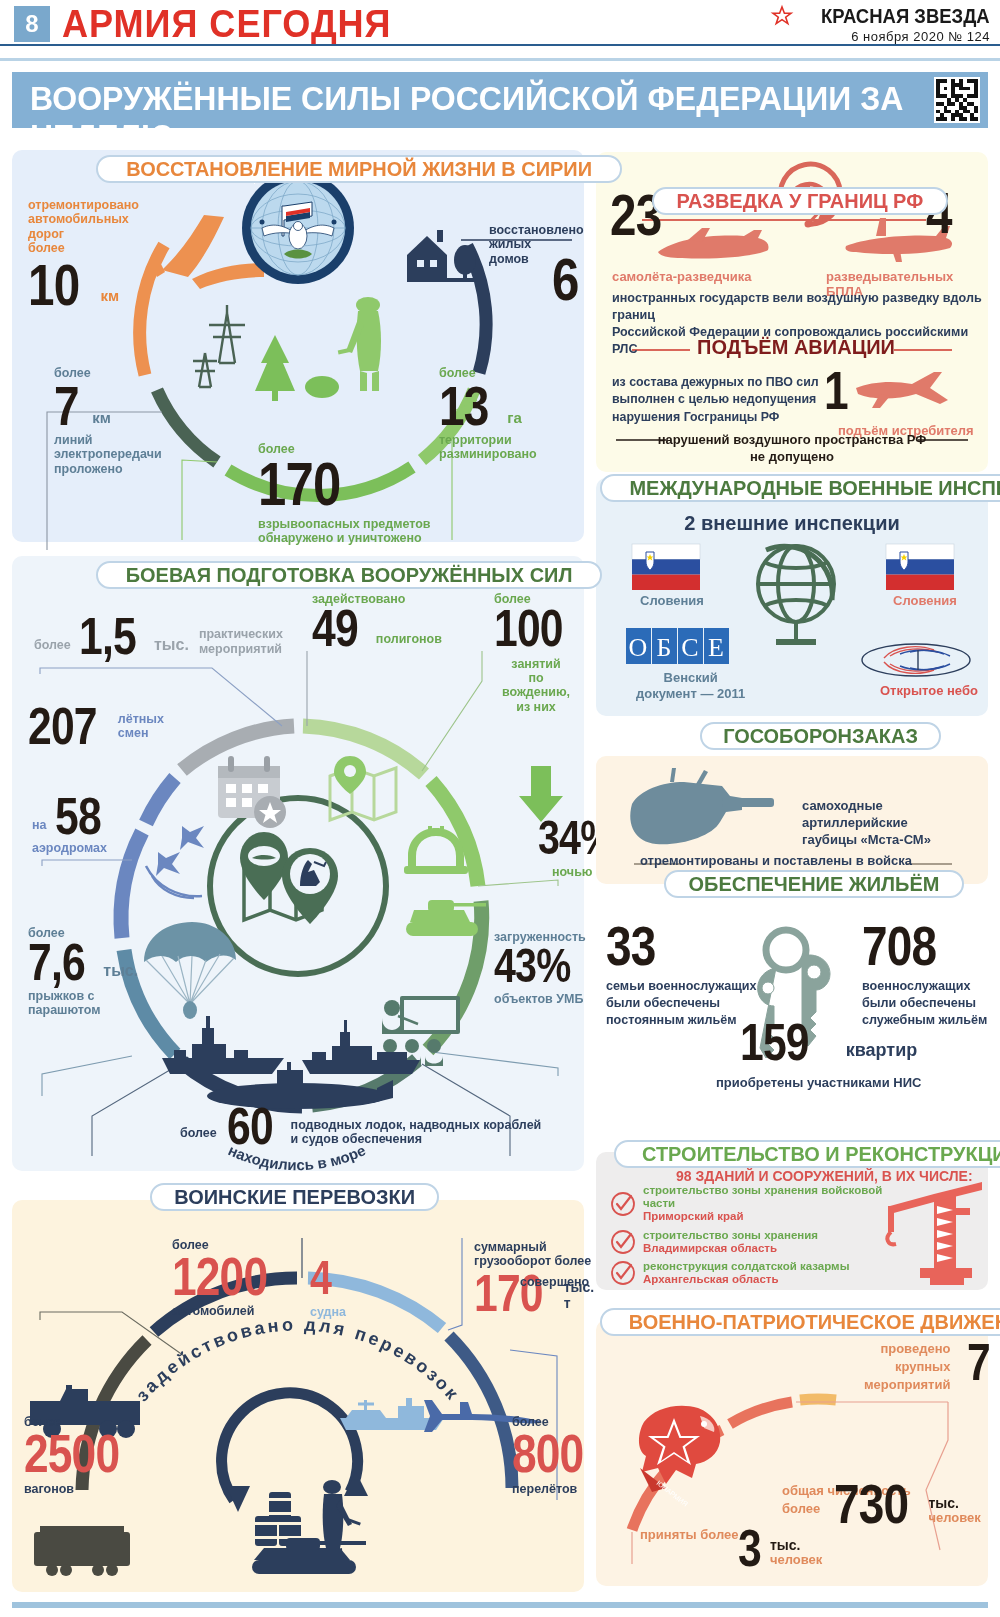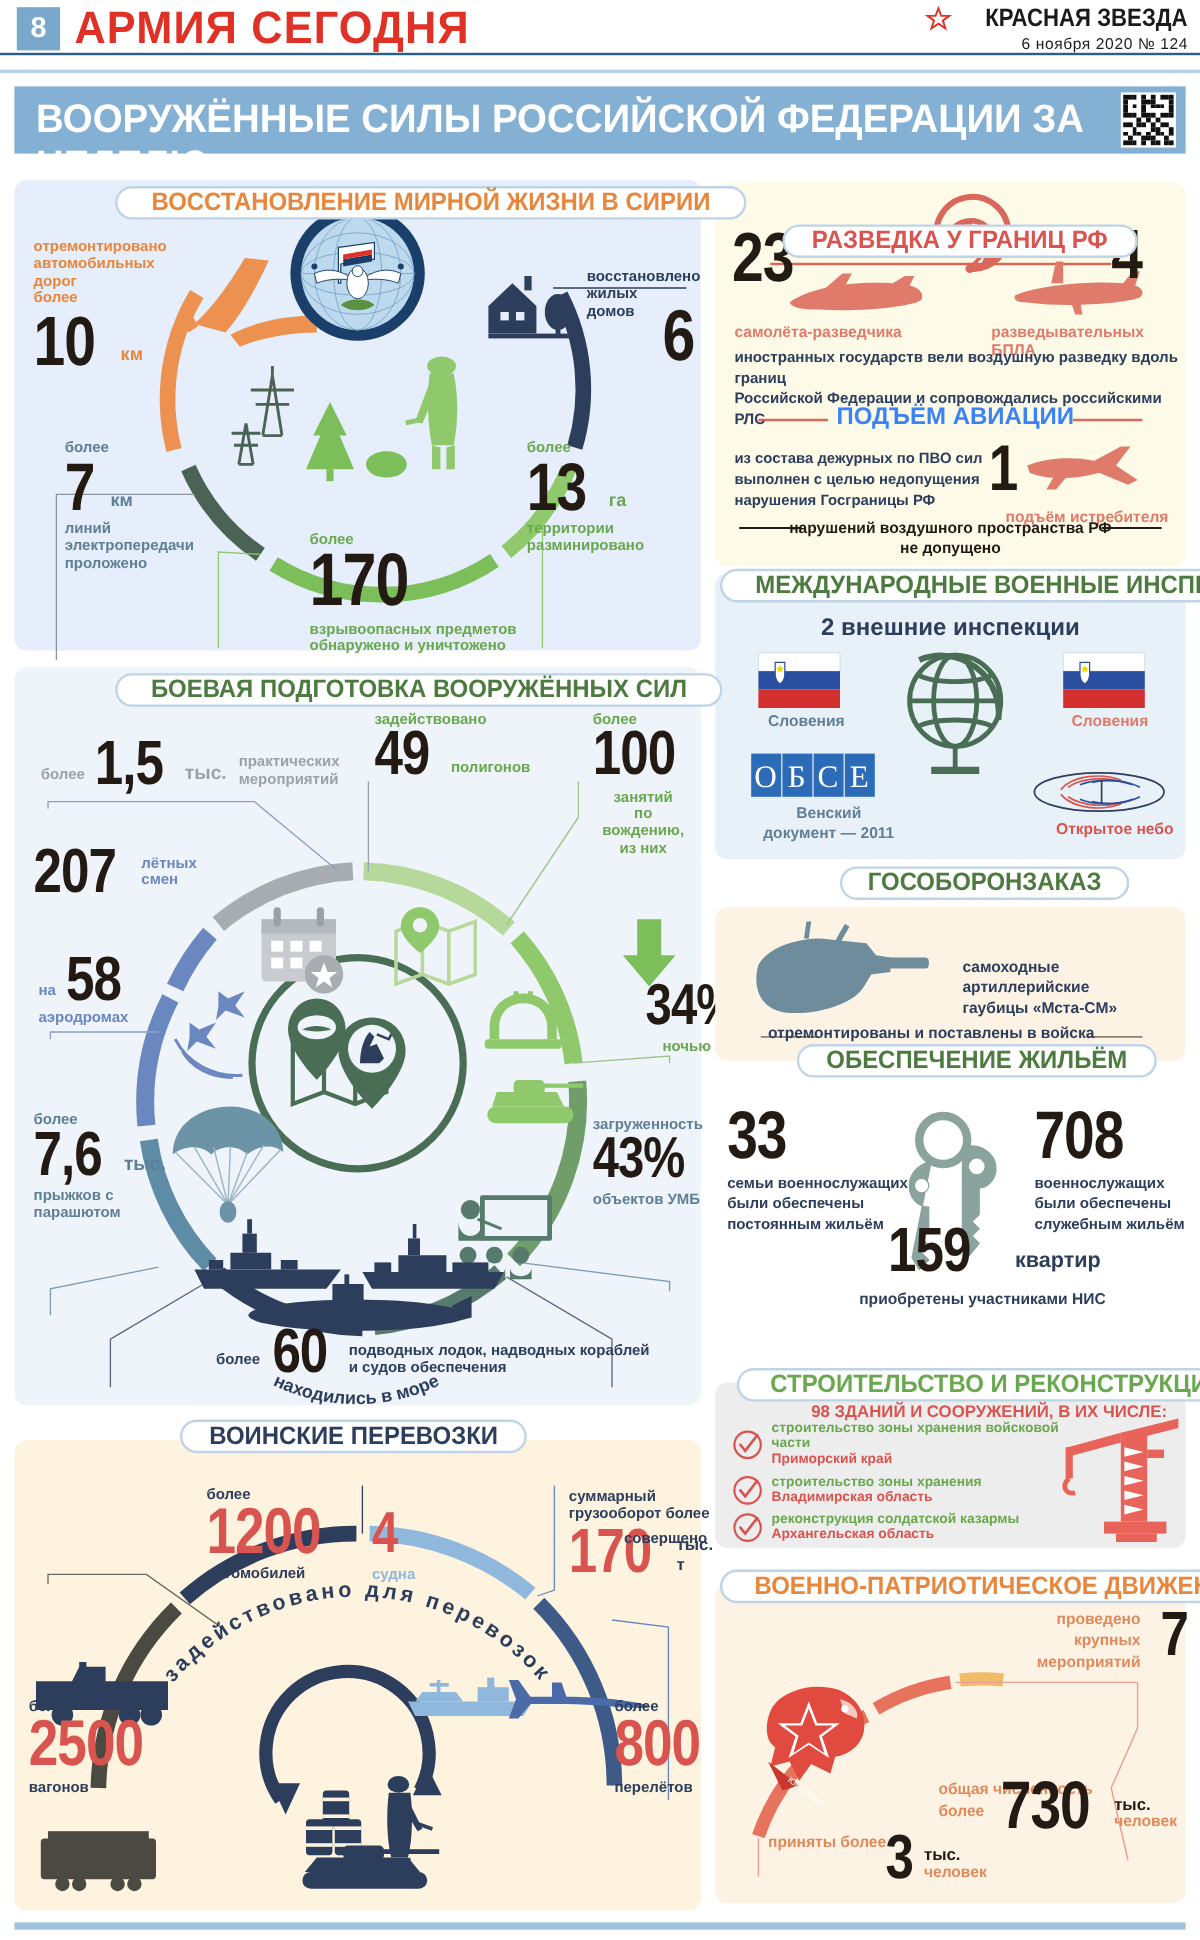--- a/index.html
+++ b/index.html
@@ -731,21 +731,21 @@
     </div>
     <div class="abs" style="left:330px; top:36px;">
       <div class="num" style="font-size:58px;">4</div>
     </div>
     <div class="abs lbl" style="left:16px; top:118px; color:#e07a6a; font-size:13px;">самолёта-разведчика</div>
     <div class="abs lbl" style="left:230px; top:118px; color:#e07a6a; font-size:13px;">разведывательных БПЛА</div>
     <div class="abs lbl" style="left:16px; top:138px; color:#2c3e5c; font-size:12.6px; white-space:pre-line; line-height:1.35;">иностранных государств вели воздушную разведку вдоль границ
 Российской Федерации и сопровождались российскими РЛС</div>
 
     <div class="abs" style="left:100px; top:184px; width:200px; text-align:center;">
-      <div style="font-size:20px; font-weight:bold; color:#3b82f6;">ПОДЪЁМ АВИАЦИИ</div>
+      <div style="font-size:20px; font-weight:bold; color:#7f1d1d;">ПОДЪЁМ АВИАЦИИ</div>
     </div>
 
     <div class="abs lbl" style="left:16px; top:222px; color:#2c3e5c; font-size:12.4px; white-space:pre-line; line-height:1.4;">из состава дежурных по ПВО сил
 выполнен с целью недопущения
 нарушения Госграницы РФ</div>
     <div class="abs" style="left:228px; top:216px;">
       <div class="num" style="font-size:54px;">1</div>
     </div>
     <div class="abs lbl" style="left:242px; top:272px; color:#e07a6a; font-size:13px;">подъём истребителя</div>
     <div class="abs lbl" style="left:0; top:280px; width:392px; text-align:center; color:#231a14; font-size:13px; white-space:pre-line; line-height:1.3;">нарушений воздушного пространства РФ

